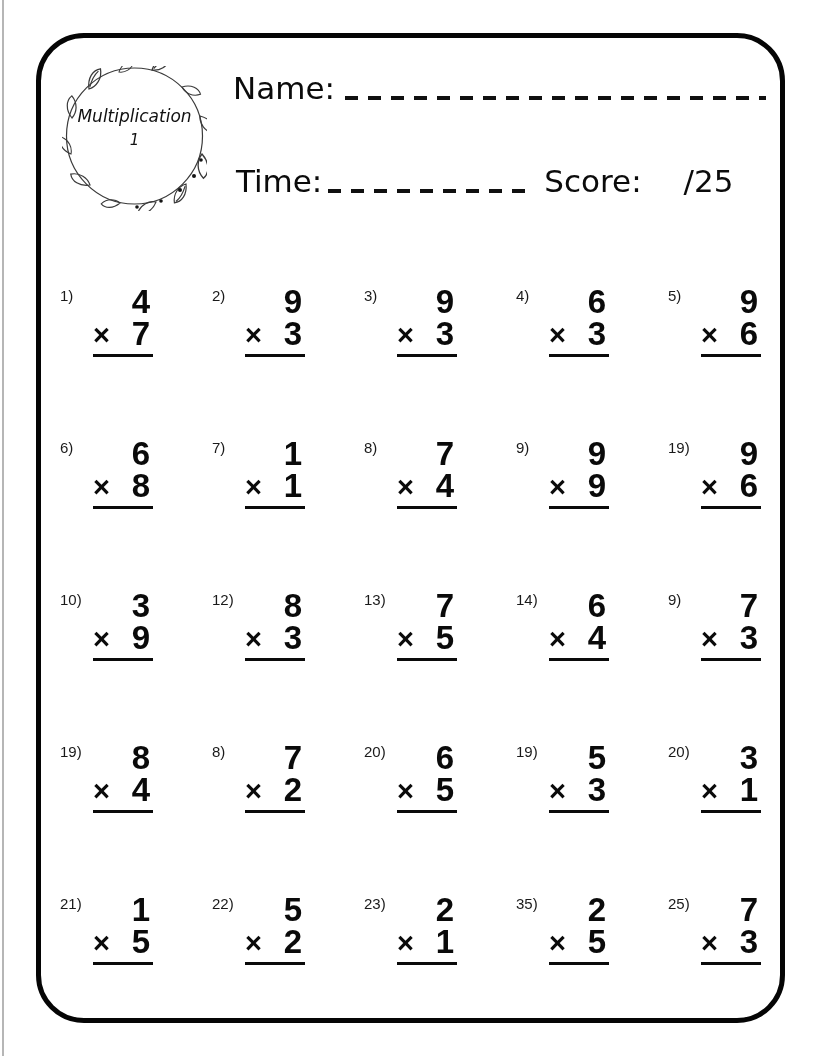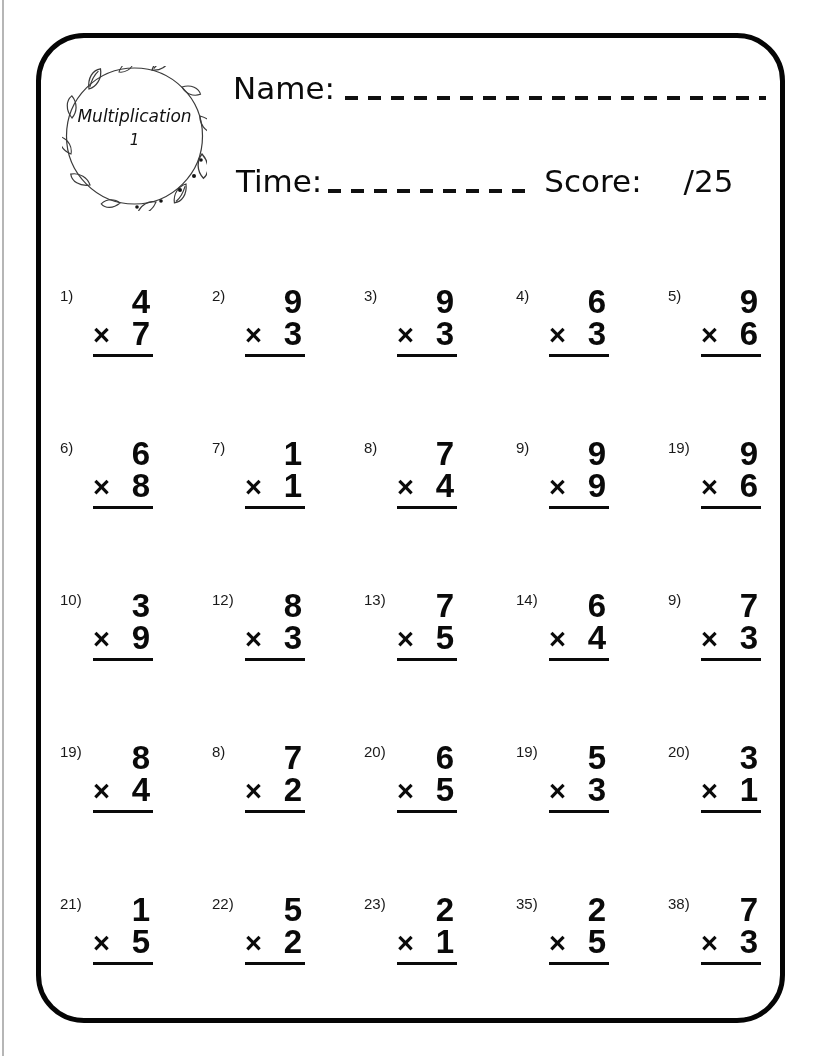--- a/index.html
+++ b/index.html
@@ -390,21 +390,21 @@
     <div class="expr">
       <div class="top">2</div>
       <div class="bot">
         <span class="op">×</span>
         <span>5</span>
       </div>
     </div>
   </div>
 
   <div class="cell">
-    <span class="pnum">38)</span>
+    <span class="pnum">25)</span>
     <div class="expr">
       <div class="top">7</div>
       <div class="bot">
         <span class="op">×</span>
         <span>3</span>
       </div>
     </div>
   </div>
 </div>
 

